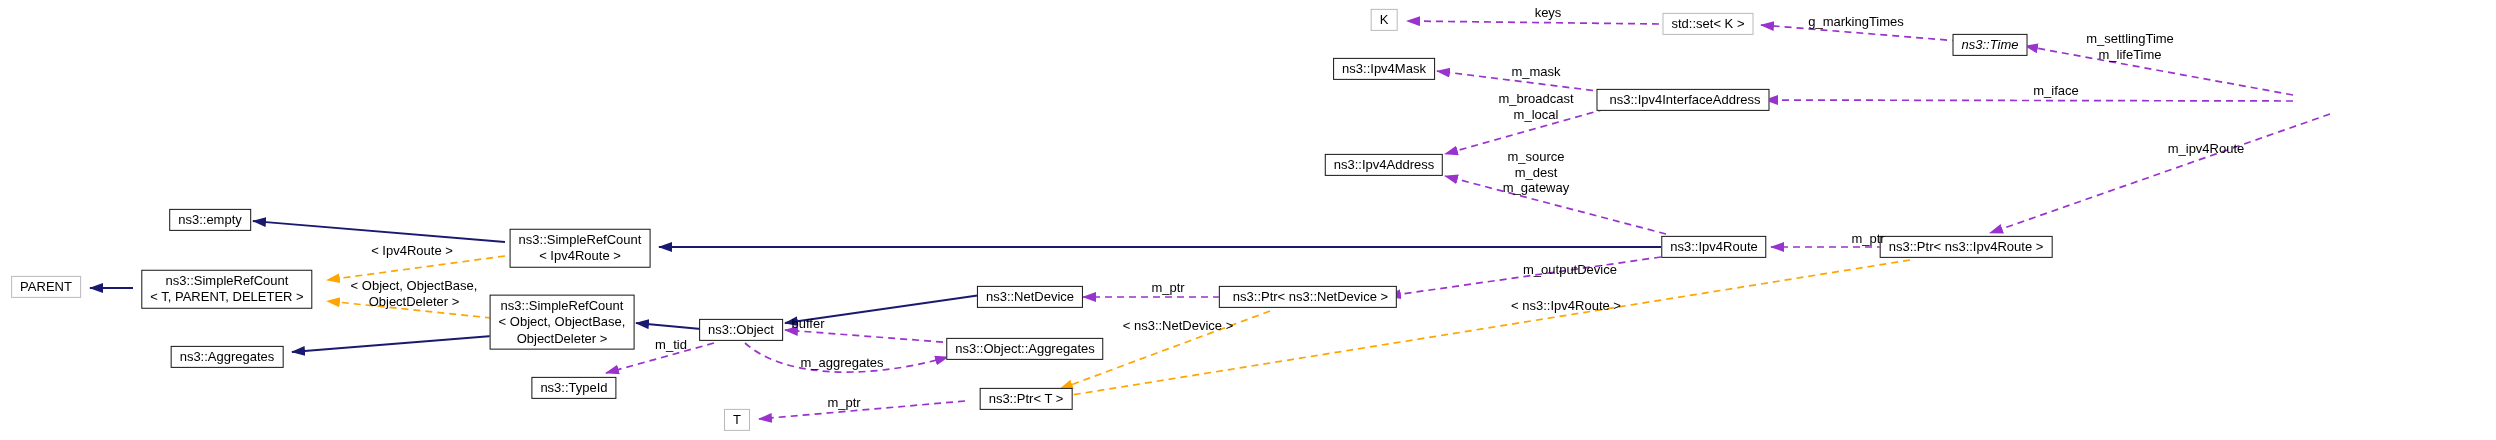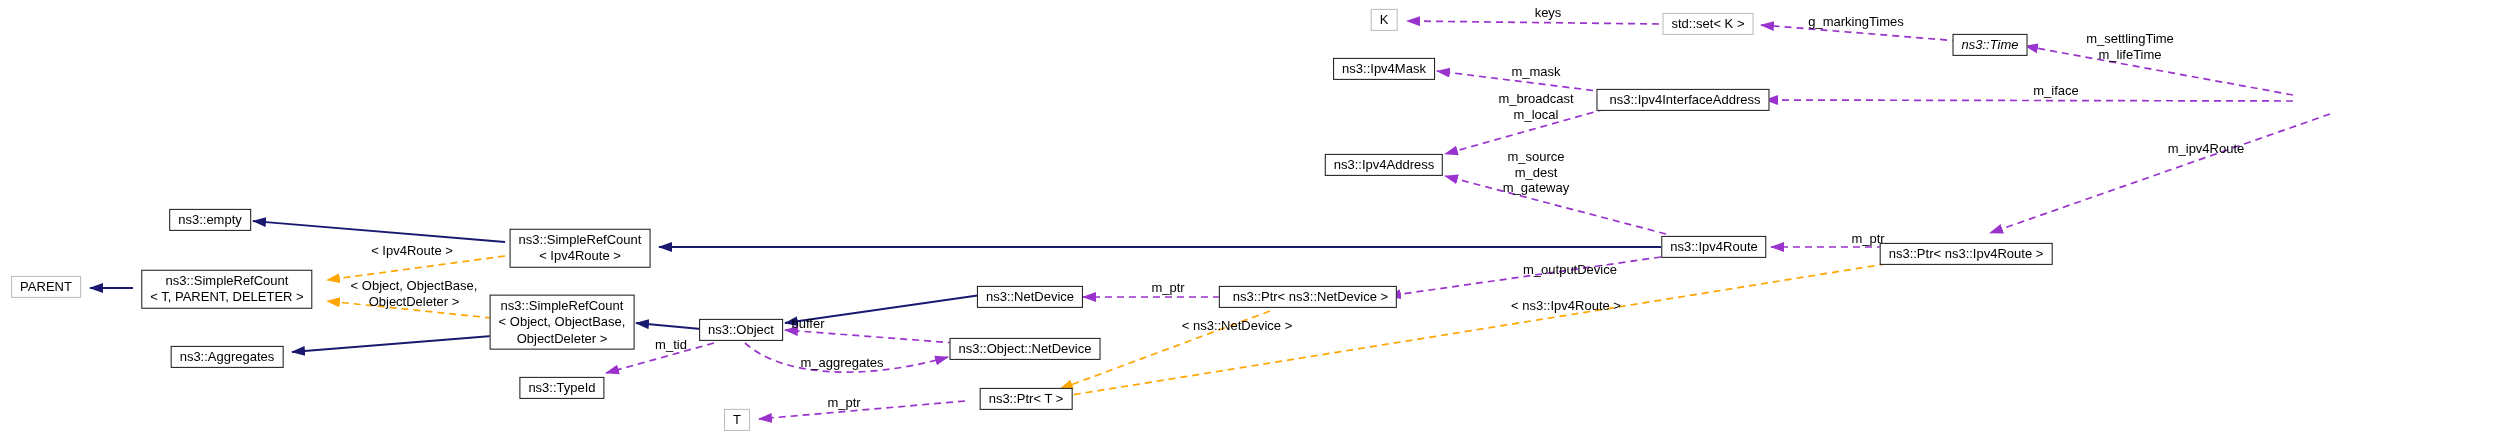--- a/index.html
+++ b/index.html
@@ -105,53 +105,53 @@
   <div class="node param" style="left:46px; top:287px;">PARENT</div>
   <div class="node" style="left:210px; top:220px;">ns3::empty</div>
   <div class="node" style="left:227px; top:289px;">ns3::SimpleRefCount
 &lt; T, PARENT, DELETER &gt;</div>
   <div class="node" style="left:227px; top:357px;">ns3::Aggregates</div>
   <div class="node" style="left:580px; top:248px;">ns3::SimpleRefCount
 &lt; Ipv4Route &gt;</div>
   <div class="node" style="left:562px; top:322px;">ns3::SimpleRefCount
 &lt; Object, ObjectBase,
 ObjectDeleter &gt;</div>
-  <div class="node" style="left:562px; top:388px;text-align:right;">ns3::TypeId</div>
+  <div class="node" style="left:574px; top:388px;text-align:right;">ns3::TypeId</div>
   <div class="node" style="left:741px; top:330px;">ns3::Object</div>
   <div class="node param" style="left:737px; top:420px;">T</div>
   <div class="node" style="left:1030px; top:297px;">ns3::NetDevice</div>
-  <div class="node" style="left:1025px; top:349px;">ns3::Object::NetDevice</div>
+  <div class="node" style="left:1025px; top:349px;">ns3::Object::Aggregates</div>
   <div class="node" style="left:1010px; top:399px;margin-left:16px;">ns3::Ptr&lt; T &gt;</div>
   <div class="node" style="left:1308px; top:297px;padding-left:13px;">ns3::Ptr&lt; ns3::NetDevice &gt;</div>
   <div class="node" style="left:1384px; top:69px;">ns3::Ipv4Mask</div>
   <div class="node" style="left:1384px; top:165px;">ns3::Ipv4Address</div>
   <div class="node" style="left:1683px; top:100px;padding-left:12px;">ns3::Ipv4InterfaceAddress</div>
   <div class="node param" style="left:1384px; top:20px;">K</div>
   <div class="node param" style="left:1708px; top:24px;">std::set&lt; K &gt;</div>
   <div class="node" style="left:1990px; top:45px;font-style:italic;">ns3::Time</div>
   <div class="node" style="left:1714px; top:247px;">ns3::Ipv4Route</div>
-  <div class="node" style="left:1966px; top:254px;">ns3::Ptr&lt; ns3::Ipv4Route &gt;</div>
+  <div class="node" style="left:1966px; top:247px;">ns3::Ptr&lt; ns3::Ipv4Route &gt;</div>
 
   <div class="elabel" style="left:1548px; top:13px;">keys</div>
   <div class="elabel" style="left:1856px; top:22px;">g_markingTimes</div>
   <div class="elabel" style="left:2130px; top:47px;">m_settlingTime
 m_lifeTime</div>
   <div class="elabel" style="left:2056px; top:91px;">m_iface</div>
   <div class="elabel" style="left:1536px; top:72px;">m_mask</div>
   <div class="elabel" style="left:1536px; top:107px;">m_broadcast
 m_local</div>
   <div class="elabel" style="left:1536px; top:172px;">m_source
 m_dest
 m_gateway</div>
   <div class="elabel" style="left:2206px; top:149px;">m_ipv4Route</div>
   <div class="elabel" style="left:1868px; top:239px;">m_ptr</div>
   <div class="elabel" style="left:1570px; top:270px;">m_outputDevice</div>
   <div class="elabel" style="left:1566px; top:306px;">&lt; ns3::Ipv4Route &gt;</div>
   <div class="elabel" style="left:1168px; top:288px;">m_ptr</div>
-  <div class="elabel" style="left:1237px; top:326px;">&lt; ns3::NetDevice &gt;</div>
+  <div class="elabel" style="left:1178px; top:326px;">&lt; ns3::NetDevice &gt;</div>
   <div class="elabel" style="left:808px; top:324px;">buffer</div>
   <div class="elabel" style="left:842px; top:363px;">m_aggregates</div>
   <div class="elabel" style="left:844px; top:403px;">m_ptr</div>
   <div class="elabel" style="left:671px; top:345px;">m_tid</div>
   <div class="elabel" style="left:412px; top:251px;">&lt; Ipv4Route &gt;</div>
   <div class="elabel" style="left:414px; top:294px;">&lt; Object, ObjectBase,
 ObjectDeleter &gt;</div>
 
 </div>
 

